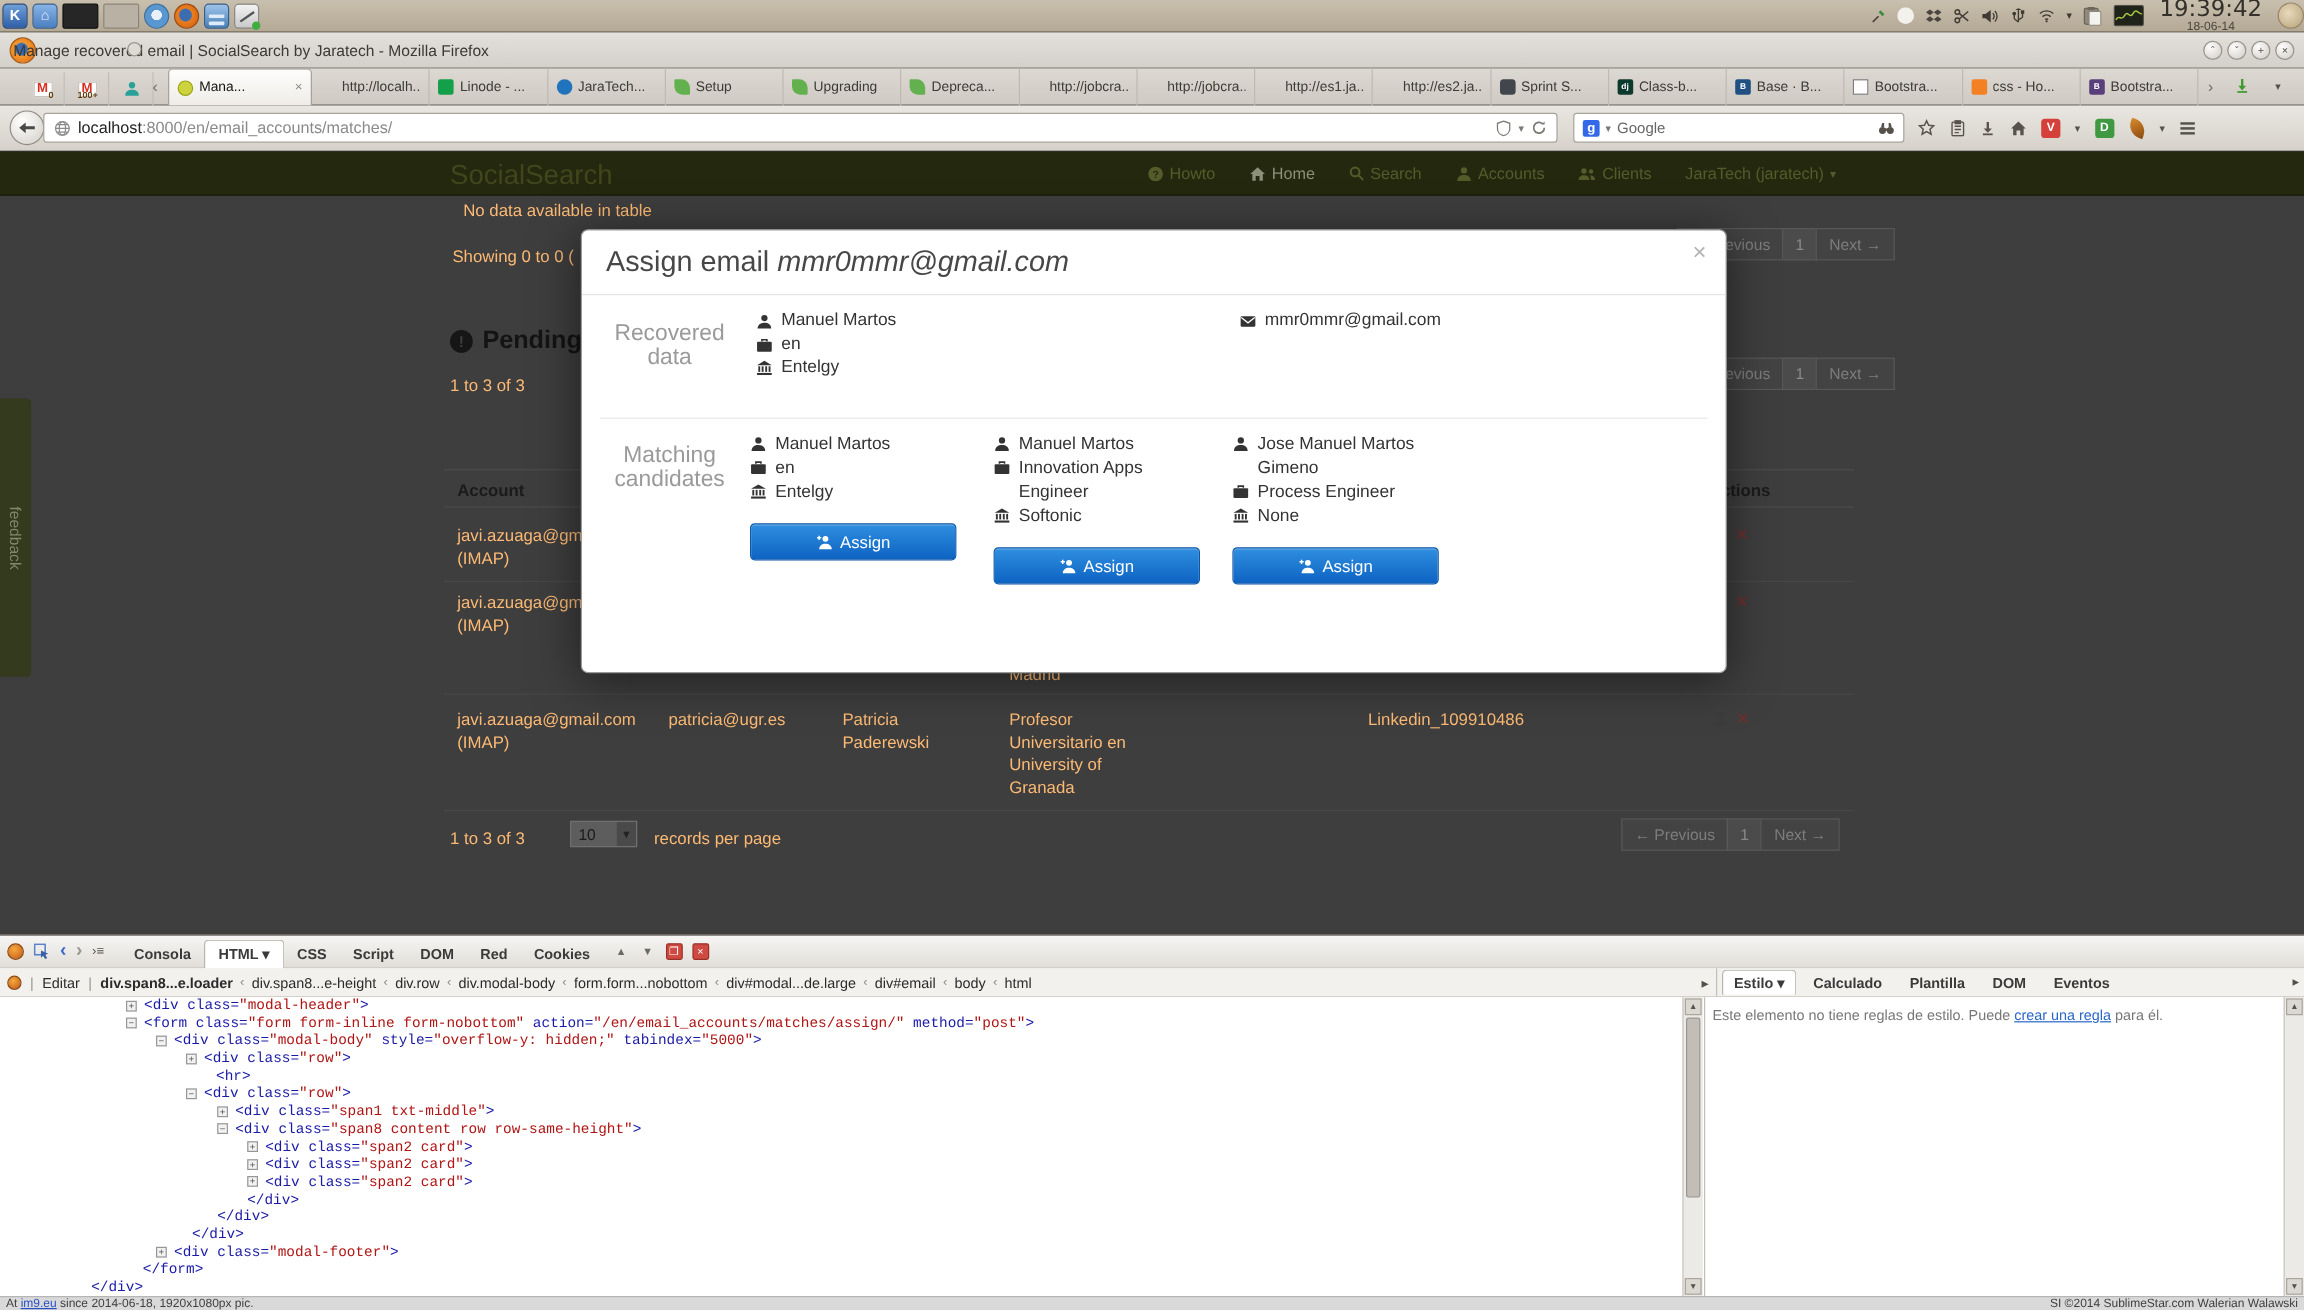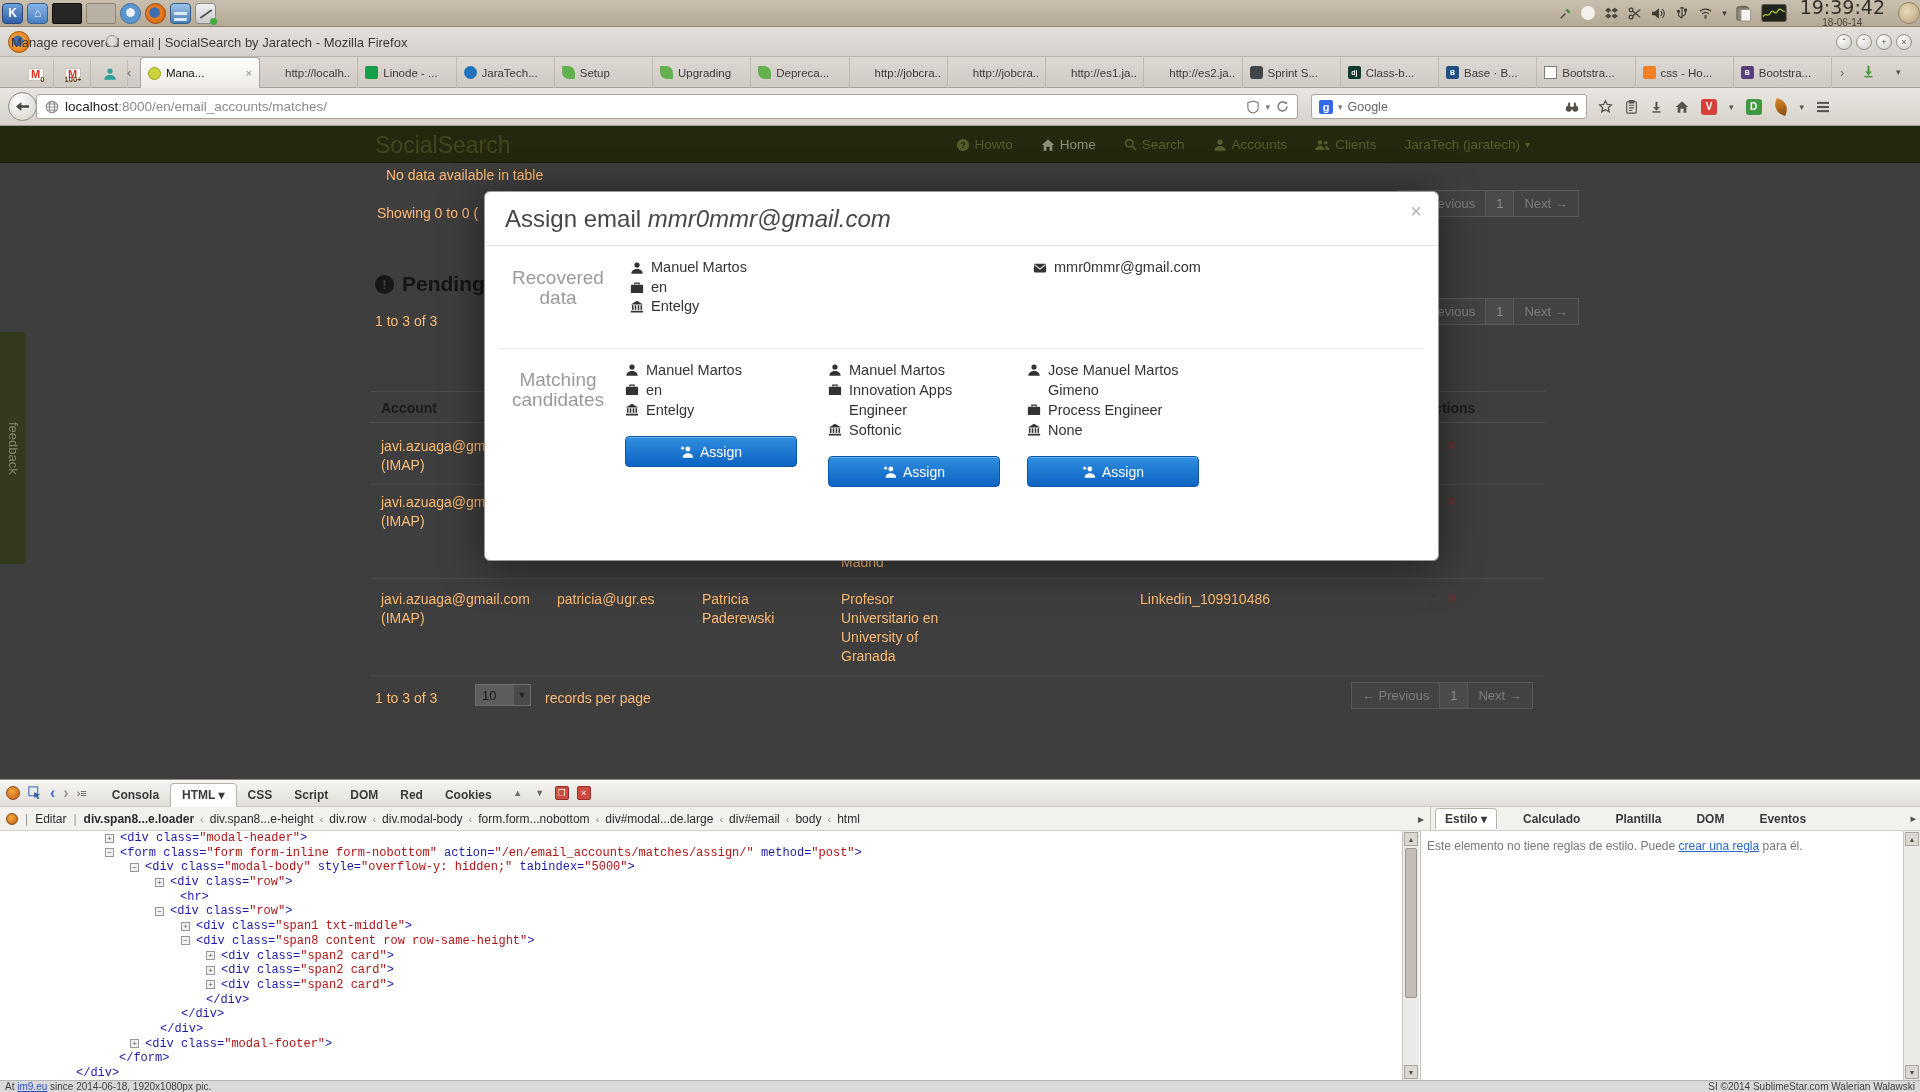--- a/index.html
+++ b/index.html
@@ -158,21 +158,21 @@
   .fbsq{width:14px;height:14px;border-radius:2px;display:flex;align-items:center;justify-content:center;font-size:9px;}
   .fbsq.red{background:#cf4a41;color:#fff;border:1px solid #9a2f28;}
   .fbsq.gray{color:#6e6a63;}
   #fbcrumbrow{position:absolute;left:0;top:27px;width:1430px;height:24px;background:#f3f1ee;border-bottom:1px solid #d4d0ca;
     display:flex;align-items:center;gap:7px;padding:0 6px;font-size:12px;color:#2b2b2b;}
   #fbcrumbrow .sep{color:#9a968f;}
   .crumb{white-space:nowrap;}
   .crumb.first{font-weight:bold;}
   .crumb-sep{color:#8f8b84;font-size:11px;}
   #fbsiderow{position:absolute;left:1430px;top:27px;width:490px;height:24px;background:#f3f1ee;border-bottom:1px solid #d4d0ca;
-    border-left:1px solid #c2beb8;display:flex;align-items:center;gap:17px;padding:0 4px;}
+    border-left:1px solid #c2beb8;display:flex;align-items:center;gap:5px;padding:0 4px;}
   .sbtab{padding:3px 9px;font-size:12px;font-weight:bold;color:#3a3a3a;}
   .sbtab.active{background:#fff;border:1px solid #b9b5ae;border-bottom:none;border-radius:4px 4px 0 0;}
   #fbtree{position:absolute;left:0;top:51px;width:1402px;height:249px;background:#fff;overflow:hidden;
     font-family:"Liberation Mono",monospace;font-size:12px;}
   .tline{position:relative;height:14.7px;line-height:14.7px;white-space:nowrap;}
   .twisty{position:absolute;width:9px;height:9px;top:2.5px;border:1px solid #969696;background:#f2f2f2;
     font-size:8px;line-height:7px;text-align:center;color:#555;font-family:"Liberation Sans",sans-serif;}
   .sb{color:#1a1aa8;}
   .sr{color:#b01414;}
   #treescroll{position:absolute;left:1402px;top:51px;width:17px;height:249px;background:#eceae6;border-left:1px solid #c9c5bf;}

